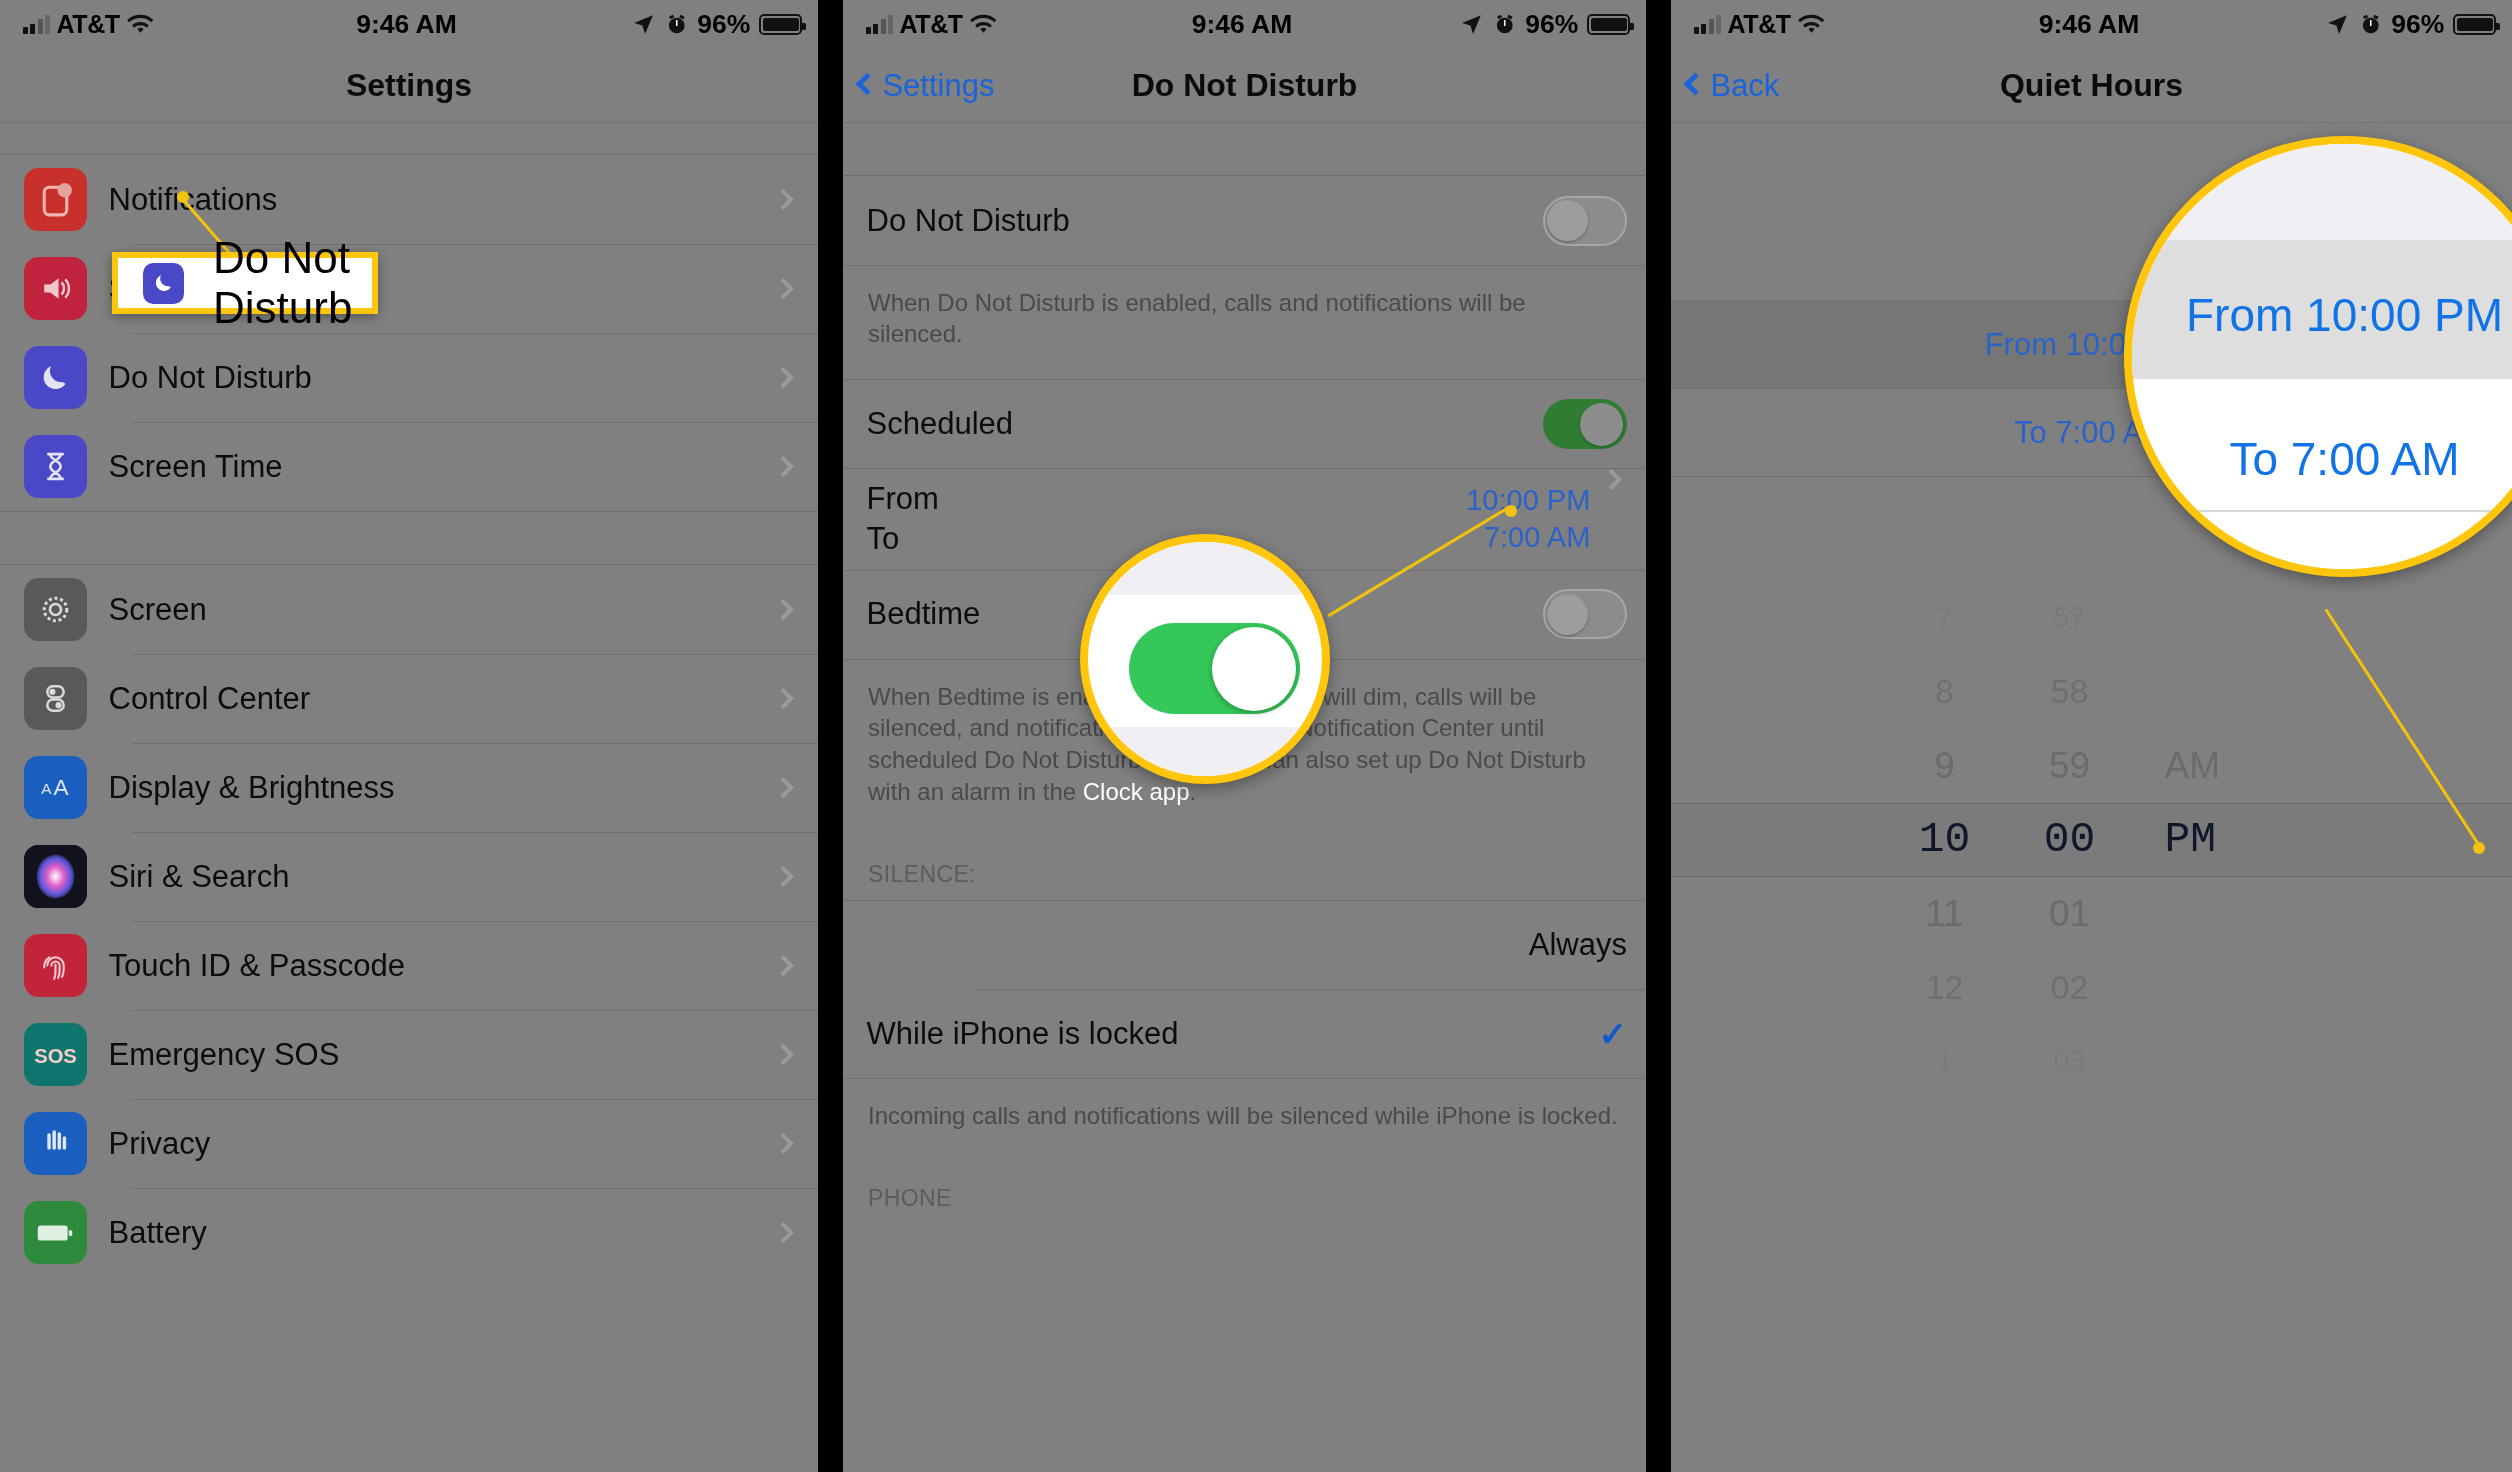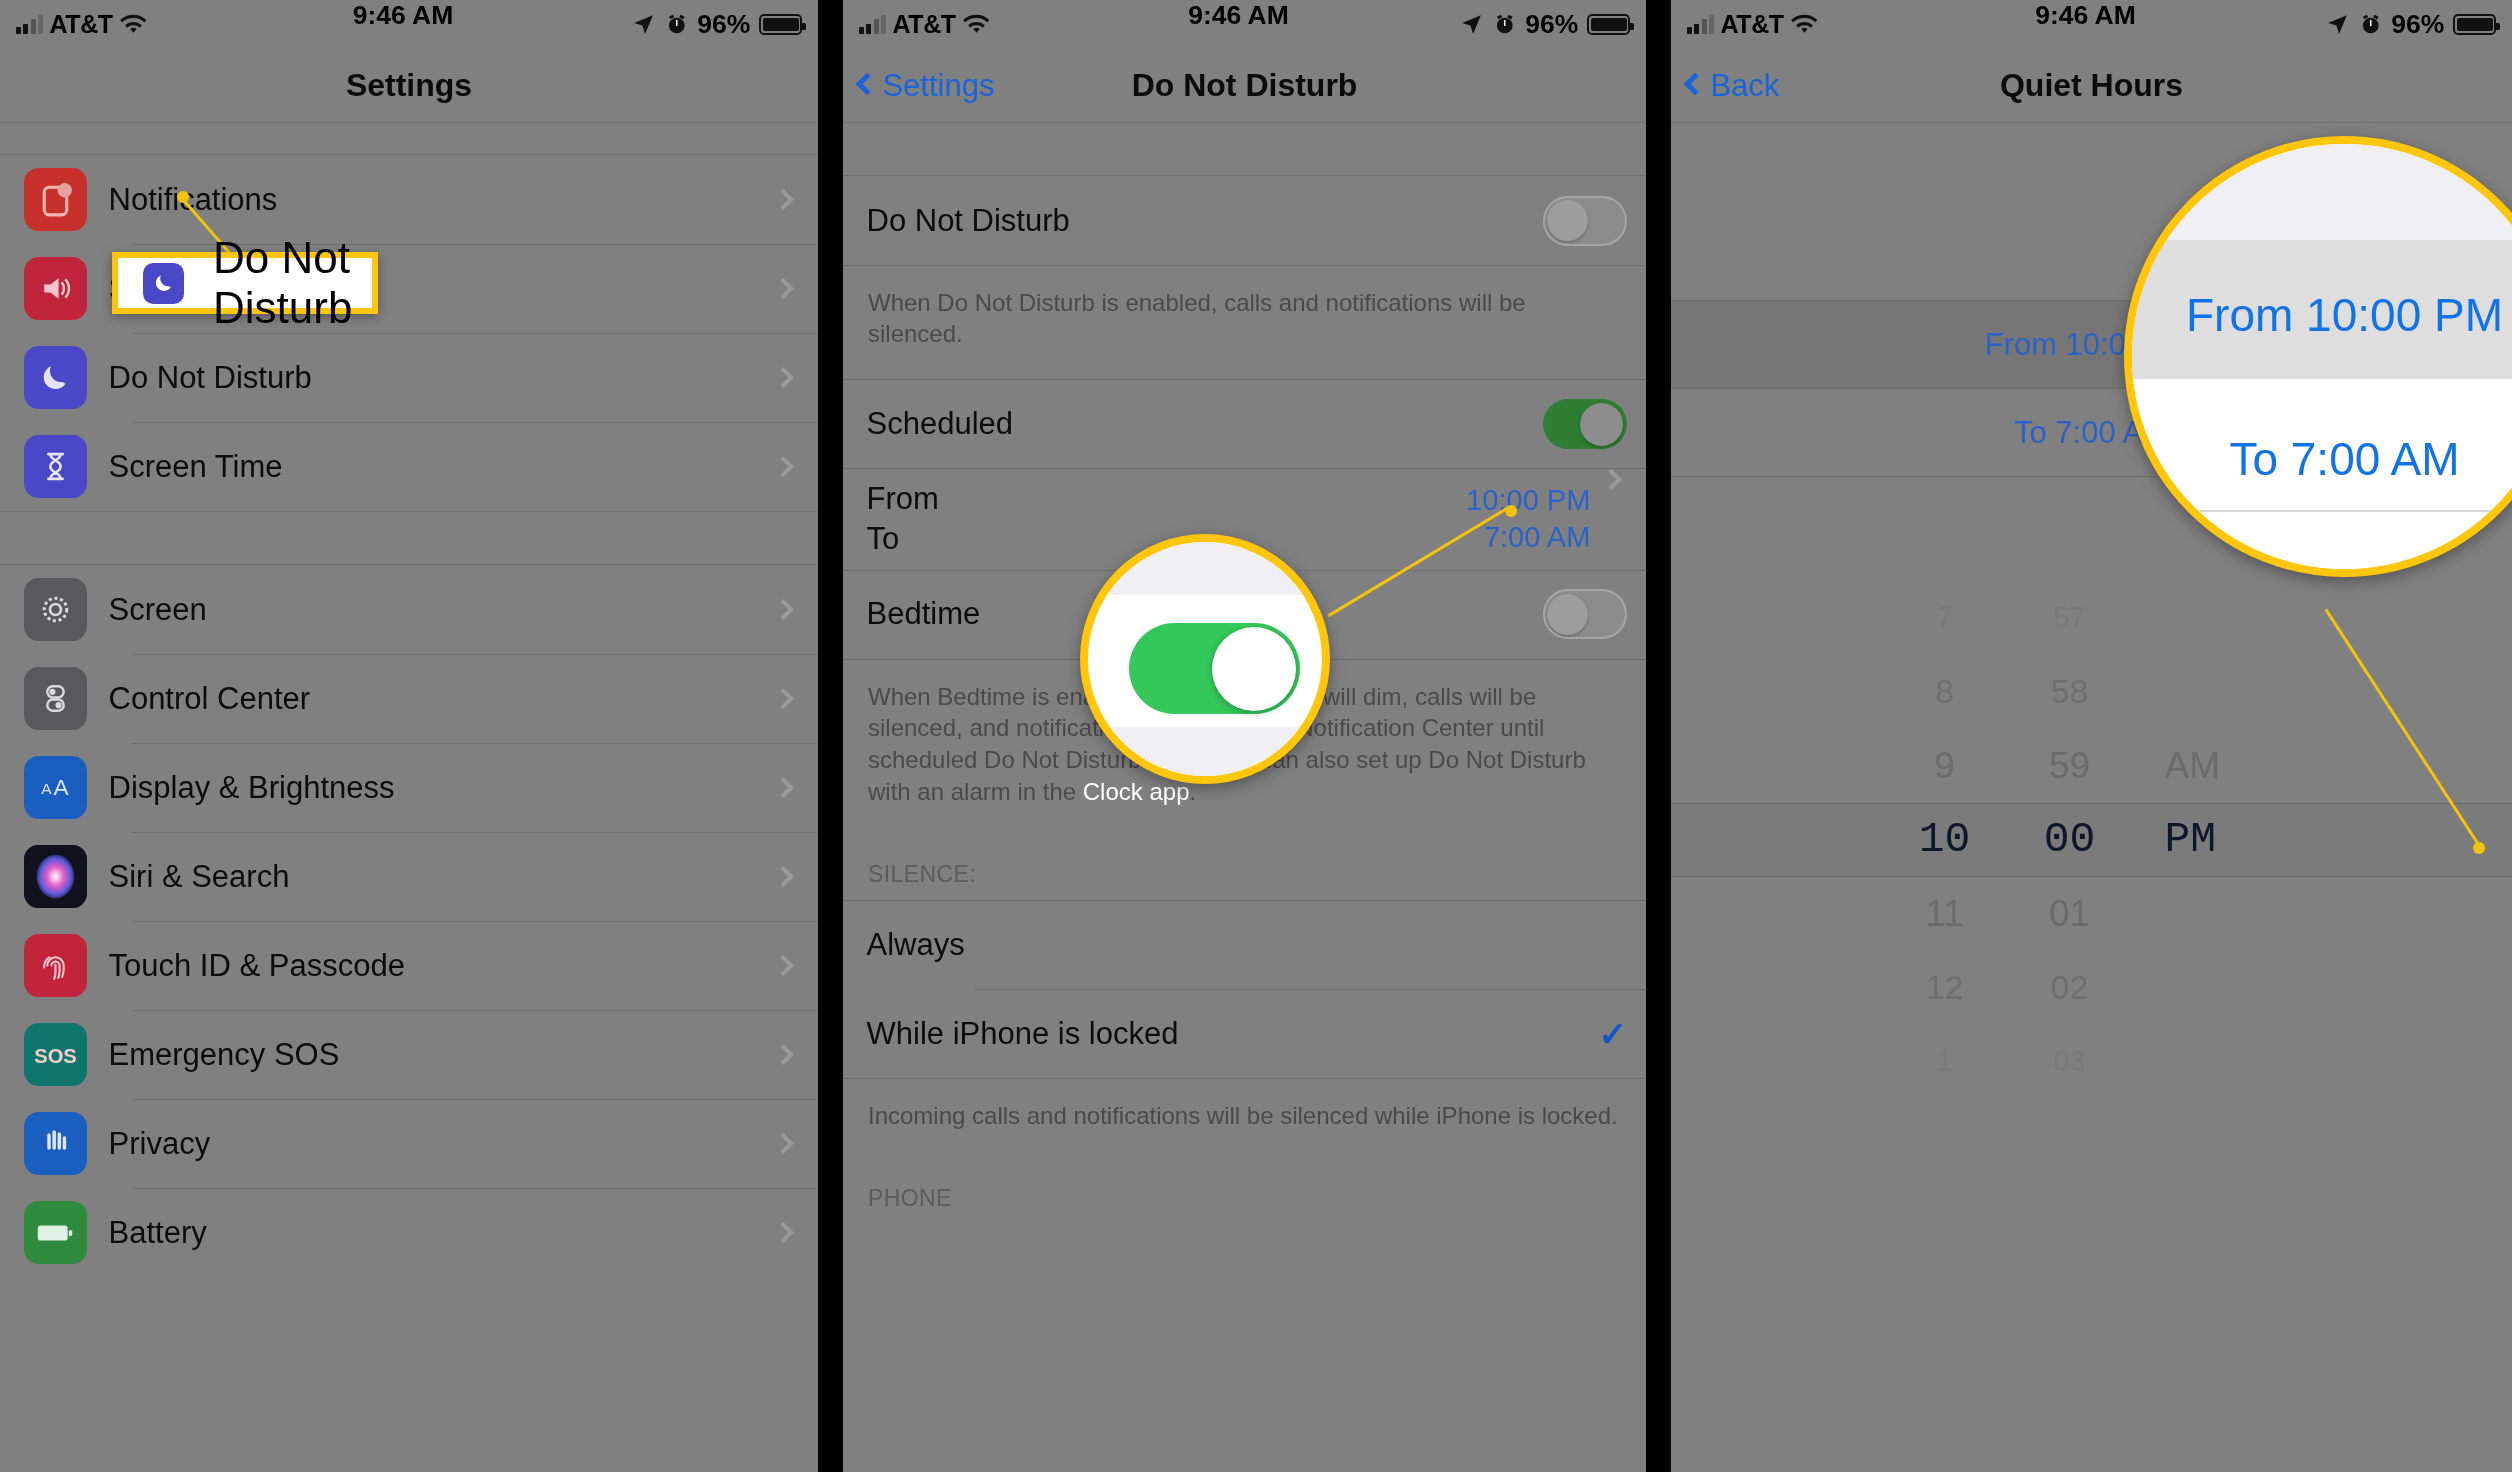--- a/index.html
+++ b/index.html
@@ -25,25 +25,27 @@
   }
   #panel-1 { width: 818px; }
   .gap { width: 25px; flex: none; background: #000; }
   #panel-2 { width: 803px; }
   #panel-3 { width: 841px; }
 
   
   .statusbar {
     height: 49px;
     display: flex;
+    align-items: center;
     padding: 0 16px;
     position: relative;
     color: #000;
     font-size: 26.5px;
     font-weight: bold;
+    margin-left: 7px;
   }
   .sb-left { display: flex; align-items: center; gap: 6.6px; }
   .bars { display: flex; align-items: flex-end; gap: 2.2px; height: 19px; }
   .bars i { display:block; width: 5.1px; background: #111; border-radius: 0.7px; }
   .bars i:nth-child(1){ height: 6.6px; }
   .bars i:nth-child(2){ height: 10.3px; }
   .bars i:nth-child(3){ height: 14.7px; background:#555; }
   .bars i:nth-child(4){ height: 19px; background:#666; }
   .carrier { font-size: 25px; letter-spacing: -0.4px; }
   .sb-center {
@@ -511,21 +513,21 @@
           <span class="knob"></span>
         </span>
     </div>
 
     <div class="footnote" style="border-top:1.5px solid #6f6f6f;">
       <span>When Bedtime is enabled, the lock screen will dim, calls will be silenced, and notifications will appear in Notification Center until scheduled Do Not Disturb ends. You can also set up Do Not Disturb with an alarm in the </span><span class="lnk">Clock app</span><span>.</span>
     </div>
 
     <div class="section-hdr">SILENCE:</div>
 
-    <div class="row full-sep" style="border-top:1.5px solid #6f6f6f;">
+    <div class="row full-sep" style="border-top:1.5px solid #6f6f6f;text-align:right;">
       <span class="rowlabel">Always</span>
     </div>
 
     <div class="row">
       <span class="rowlabel">While iPhone is locked</span>
       <span class="check">✓</span>
     </div>
 
     <div class="footnote" style="border-top:1.5px solid #6f6f6f;">Incoming calls and notifications will be silenced while iPhone is locked.</div>
 

